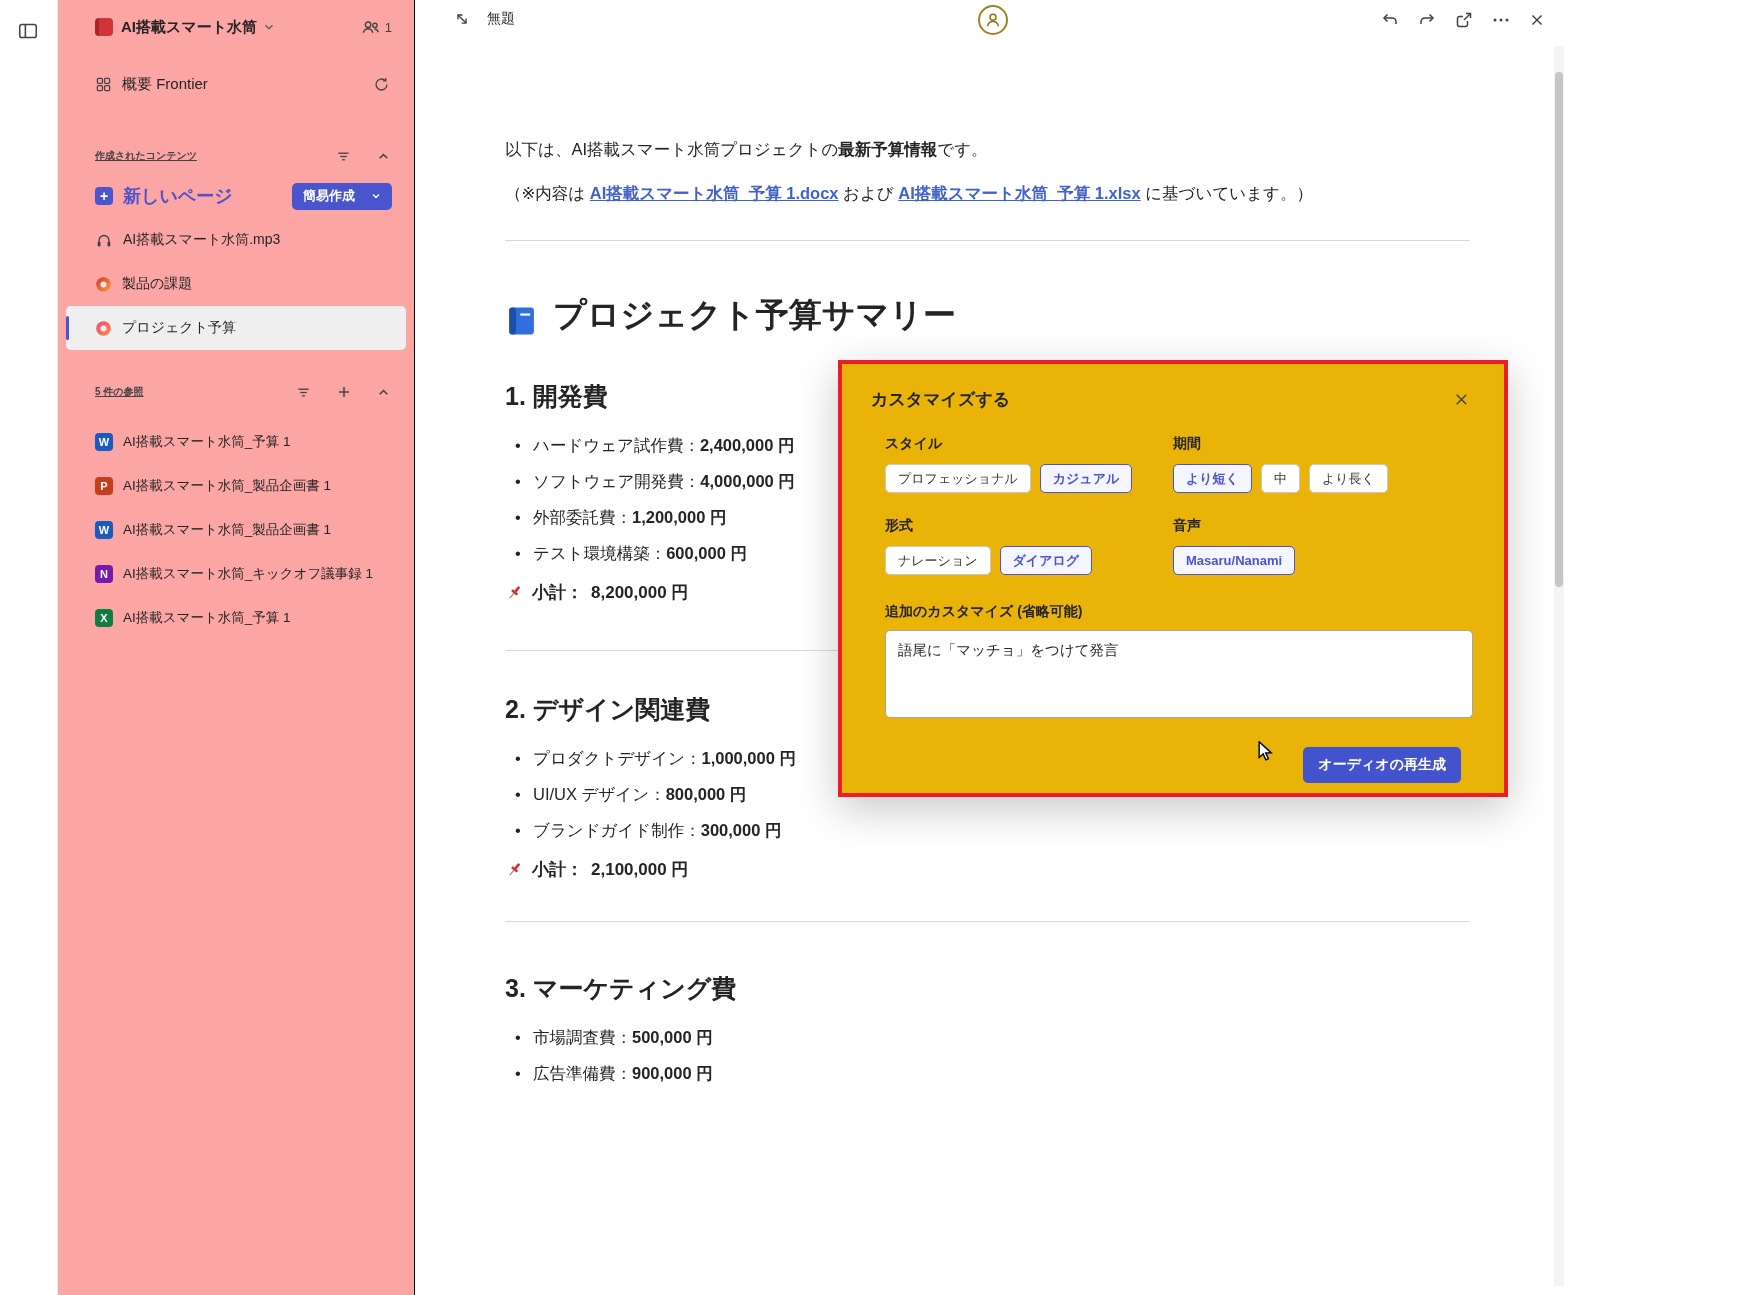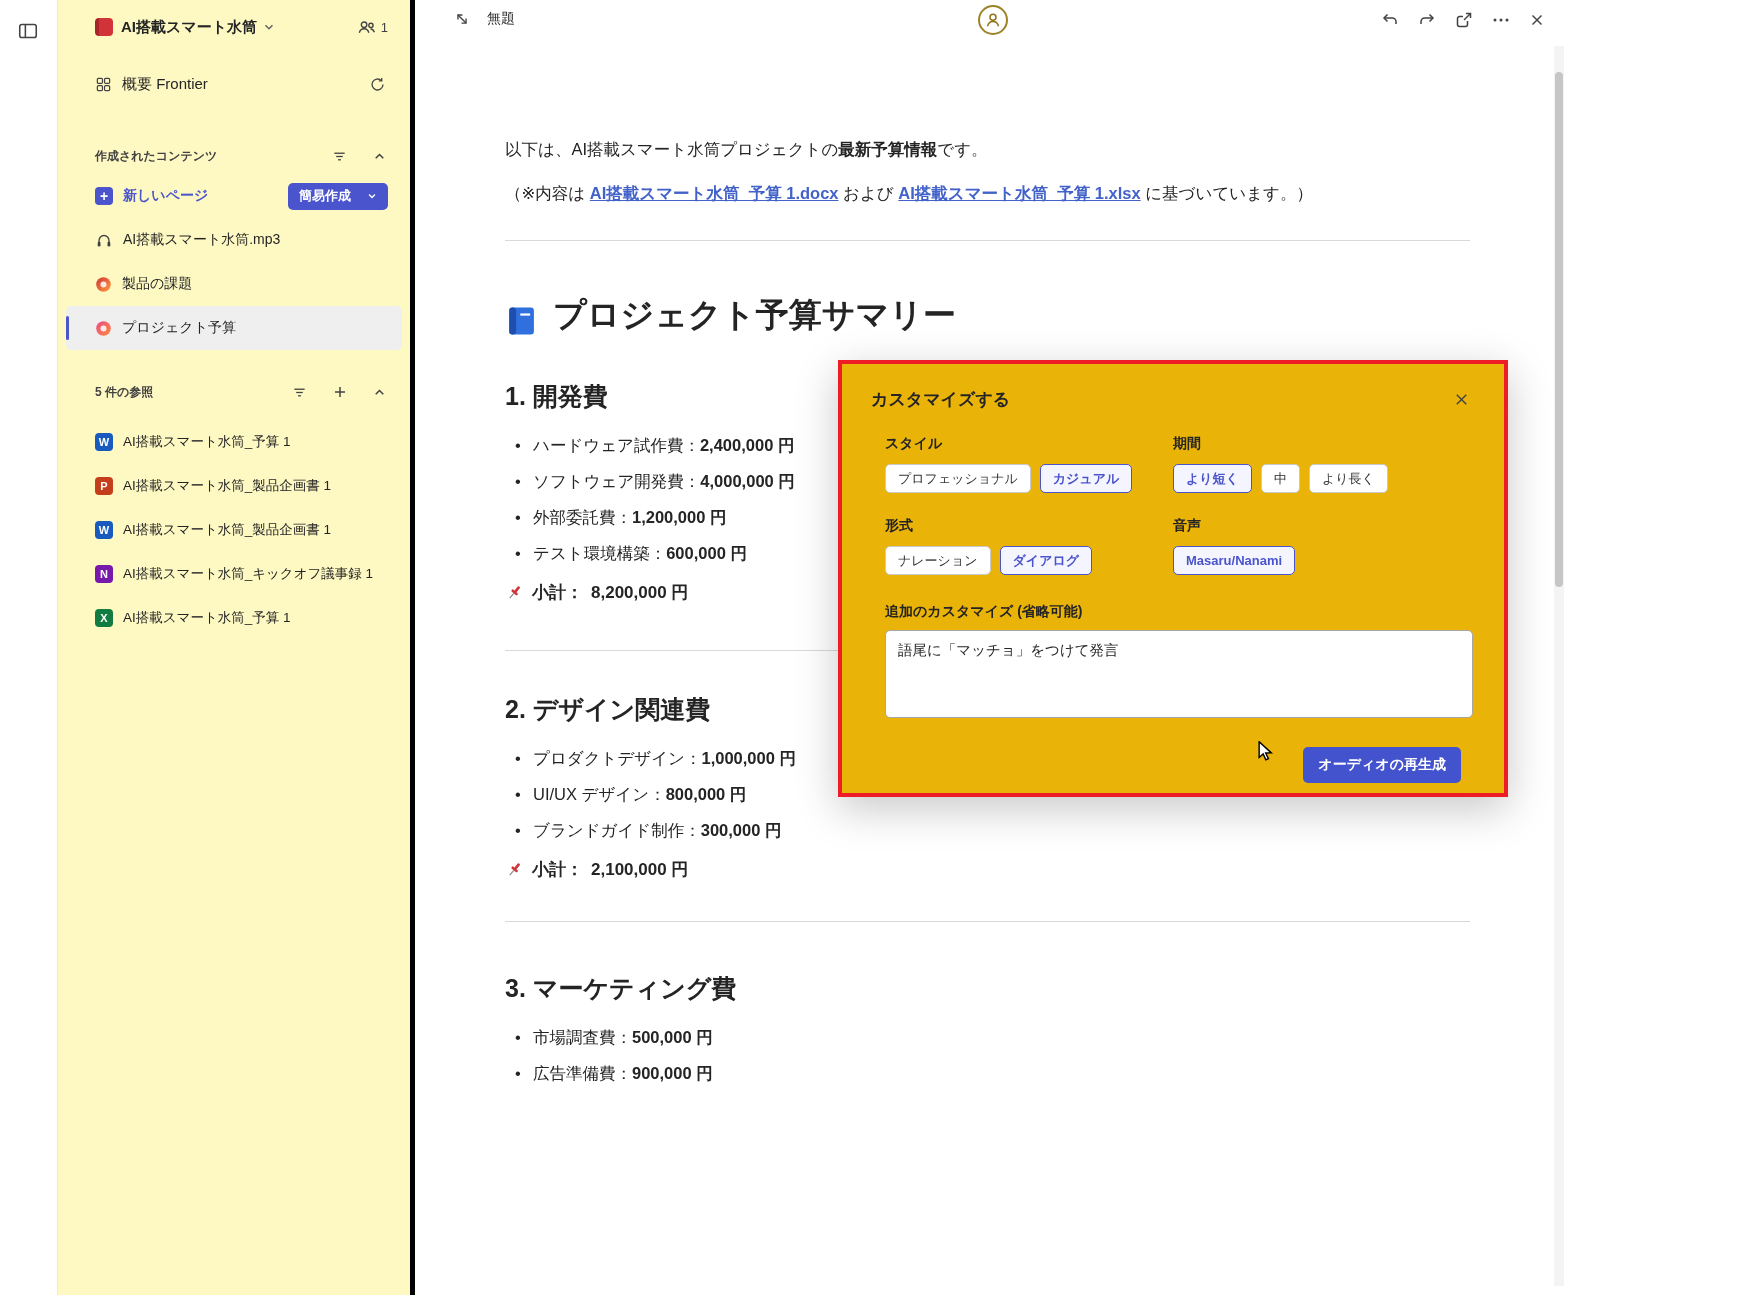--- a/index.html
+++ b/index.html
@@ -6,39 +6,39 @@
   html,body { width:1752px; height:1295px; background:#ffffff; overflow:hidden;
     font-family:"Liberation Sans","DejaVu Sans",sans-serif; color:#242424; }
   svg { display:block; }
   .app { position:absolute; left:0; top:0; width:1570px; height:1295px; background:#fff; }
 
   
   .rail { position:absolute; left:0; top:0; width:58px; height:100%; background:#fff; border-right:1px solid #e8e8e8; }
   .rail-btn { position:absolute; left:17px; top:19px; width:24px; height:24px; background:none; border:none; cursor:pointer; }
 
   
-  .sidebar { position:absolute; left:58px; top:0; width:357px; height:100%; background:#fef9c3; border-right:5px solid #000000; }
+  .sidebar { position:absolute; left:58px; top:0; width:357px; height:100%; background:#fca5a5; border-right:1px solid #000000; }
   .ws-header { height:54px; display:flex; align-items:center; padding:0 22px 0 37px; }
   .ws-icon { width:18px; height:18px; border-radius:4px; background:linear-gradient(90deg,#a82428 0 4px,#d13438 4px); flex:none; }
   .ws-title { font-size:15px; font-weight:700; margin-left:8px; white-space:nowrap; }
   .ws-chevron { margin-left:6px; color:#616161; }
   .members { margin-left:auto; display:flex; align-items:center; gap:5px; font-size:13px; color:#424242; cursor:pointer; }
 
   .overview-row { height:44px; margin-top:8px; display:flex; align-items:center; padding:0 22px 0 37px; cursor:pointer; }
   .overview-label { font-size:15px; margin-left:10px; }
   .icon-btn { margin-left:auto; background:none; border:none; cursor:pointer; color:#616161; padding:2px; }
 
   .section-header { height:36px; margin-top:32px; display:flex; align-items:center; padding:0 22px 0 37px; }
-  .section-title { font-size:12px; font-weight:700; color:#424242; }
+  .section-title { font-size:10px; font-weight:700; color:#424242;text-decoration:underline; }
   .section-actions { margin-left:auto; display:flex; align-items:center; gap:22px; }
   .section-actions button { background:none; border:none; cursor:pointer; color:#616161; padding:2px; }
 
   .newpage-row { height:44px; display:flex; align-items:center; padding:0 22px 0 37px; }
   .plus-badge { width:18px; height:18px; border-radius:4px; background:#4a54cc; color:#fff; display:flex; align-items:center; justify-content:center; font-size:14px; font-weight:700; flex:none; cursor:pointer; }
-  .newpage-label { font-size:14px; color:#4a54cc; font-weight:600; margin-left:10px; cursor:pointer; }
+  .newpage-label { font-size:18px; color:#4a54cc; font-weight:600; margin-left:10px; cursor:pointer; }
   .quick-create { margin-left:auto; height:27px; background:#4a54cc; color:#fff; border:none; border-radius:5px; font-size:13px; font-weight:600; display:flex; align-items:center; gap:16px; padding:0 11px; cursor:pointer; font-family:Liberation Sans, sans-serif; }
 
   .side-item { height:44px; display:flex; align-items:center; padding:0 14px 0 29px; margin:0 8px; border-radius:5px; font-size:14px; cursor:pointer; position:relative; }
   .side-item .lbl { margin-left:10px; white-space:nowrap; overflow:hidden; text-overflow:ellipsis; }
   .side-item.selected { background:#efefef; }
   .side-item.selected::before { content:""; position:absolute; left:0; top:10px; width:3px; height:24px; border-radius:2px; background:#4a54cc; }
   .blob { width:17px; height:17px; flex:none; }
 
   .ref-row { height:44px; display:flex; align-items:center; padding:0 14px 0 37px; font-size:13.5px; cursor:pointer; }
   .ref-row .lbl { margin-left:10px; white-space:nowrap; overflow:hidden; text-overflow:ellipsis; }

